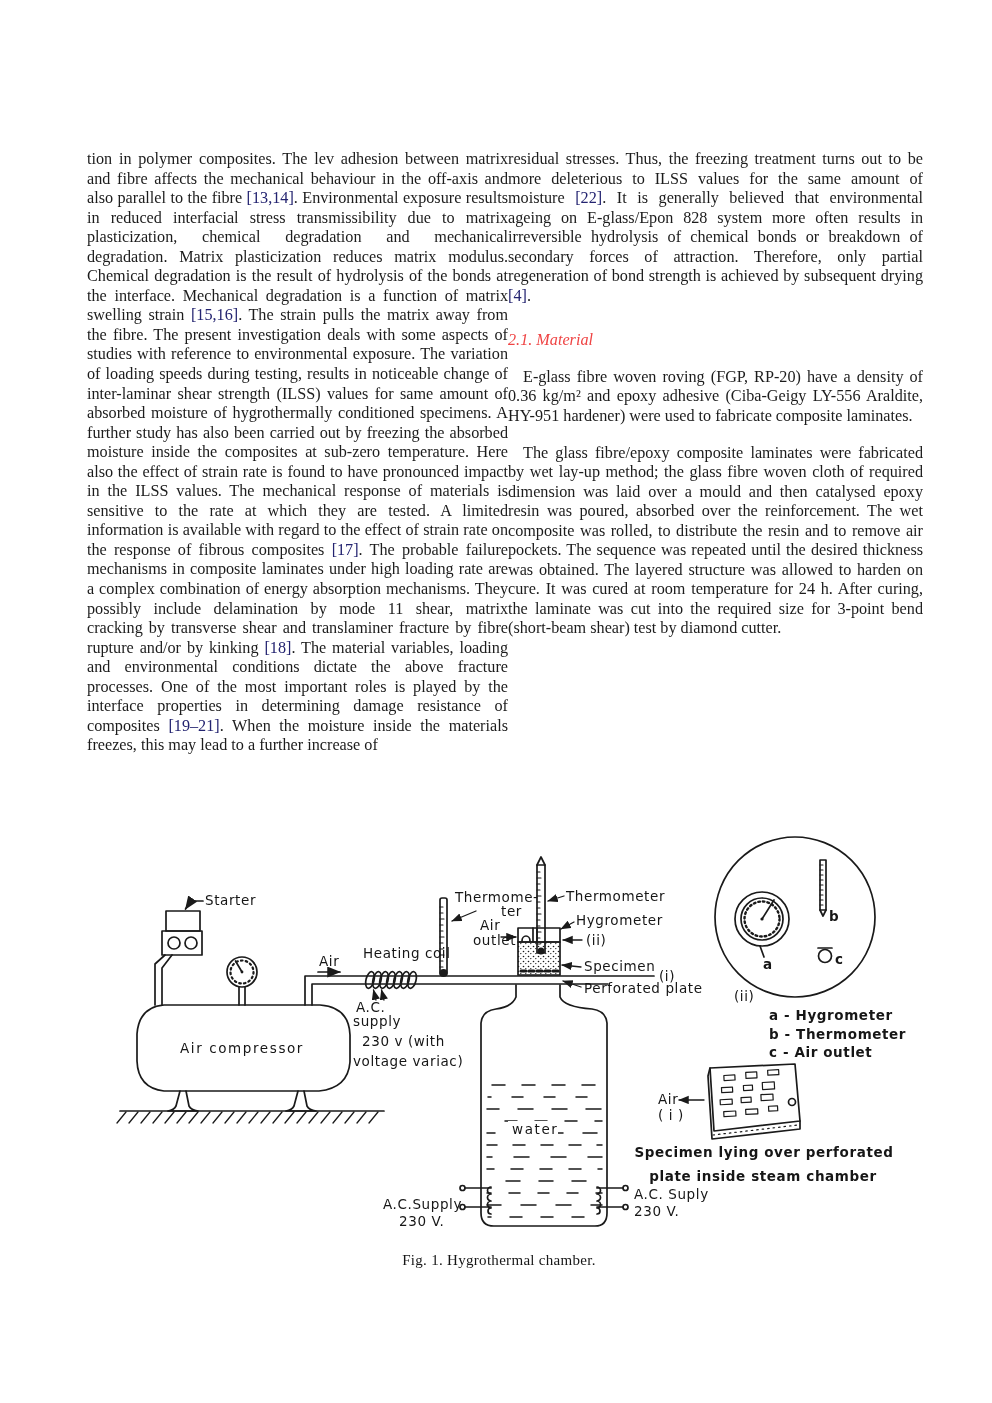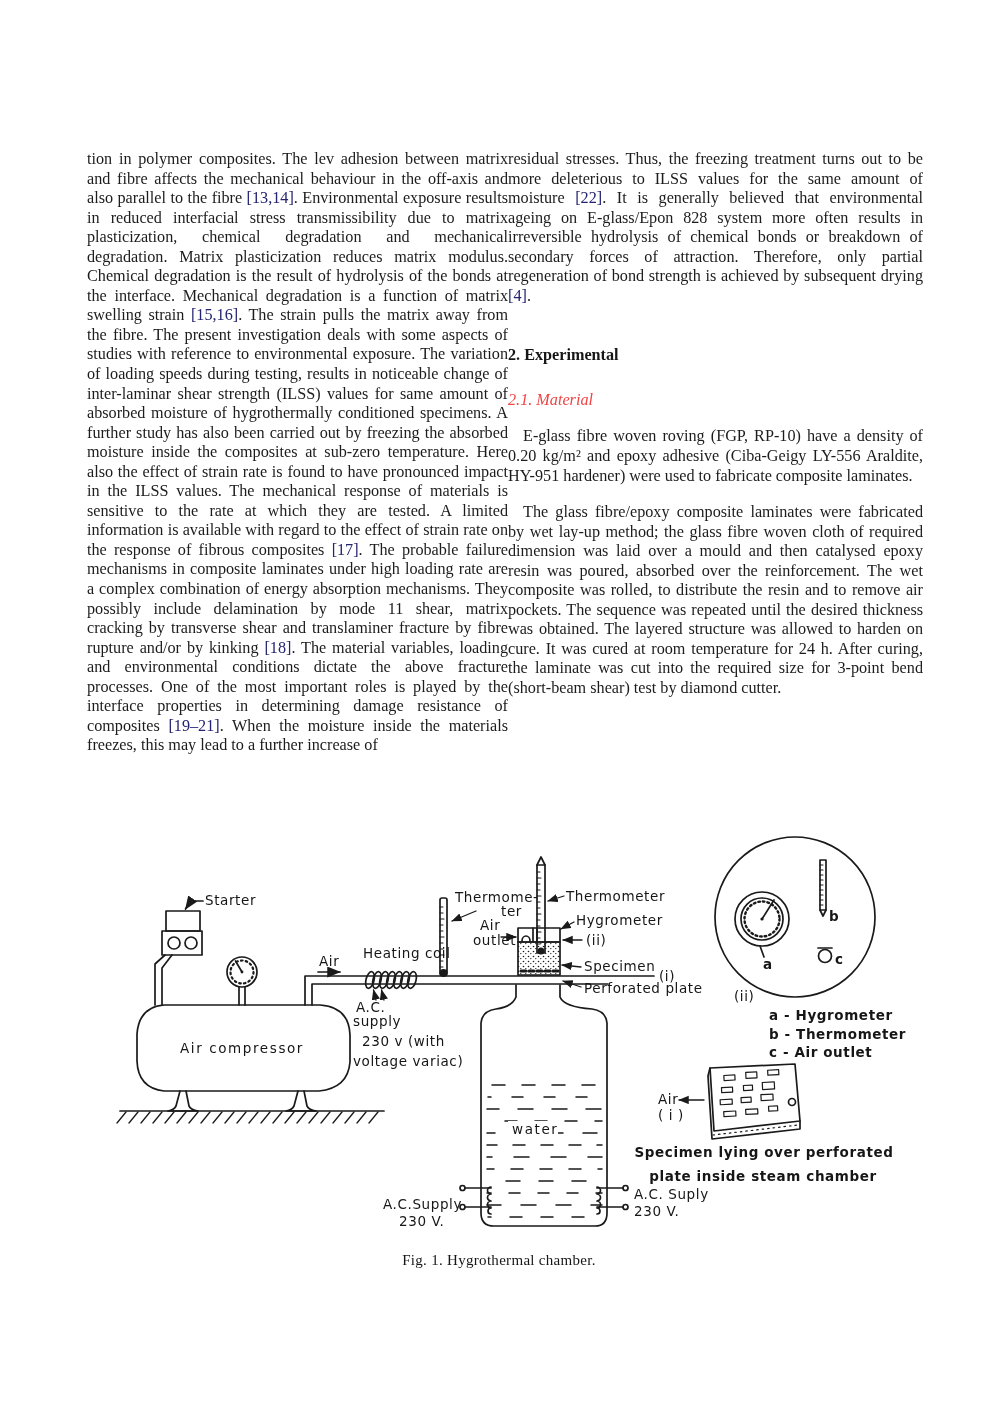--- a/index.html
+++ b/index.html
@@ -22,23 +22,22 @@
 </style>
 </head>
 <body>
 
 <div class="col col-left">
   <p class="body-p"><span>tion in polymer composites. The lev adhesion between matrix and fibre affects the mechanical behaviour in the off-axis and also parallel to the fibre </span><span class="cite">[13,14]</span><span>. Environmental exposure results in reduced interfacial stress transmissibility due to matrix plasticization, chemical degradation and mechanical degradation. Matrix plasticization reduces matrix modulus. Chemical degradation is the result of hydrolysis of the bonds at the interface. Mechanical degradation is a function of matrix swelling strain </span><span class="cite">[15,16]</span><span>. The strain pulls the matrix away from the fibre. The present investigation deals with some aspects of studies with reference to environmental exposure. The variation of loading speeds during testing, results in noticeable change of inter-laminar shear strength (ILSS) values for same amount of absorbed moisture of hygrothermally conditioned specimens. A further study has also been carried out by freezing the absorbed moisture inside the composites at sub-zero temperature. Here also the effect of strain rate is found to have pronounced impact in the ILSS values. The mechanical response of materials is sensitive to the rate at which they are tested. A limited information is available with regard to the effect of strain rate on the response of fibrous composites </span><span class="cite">[17]</span><span>. The probable failure mechanisms in composite laminates under high loading rate are a complex combination of energy absorption mechanisms. They possibly include delamination by mode 11 shear, matrix cracking by transverse shear and translaminer fracture by fibre rupture and/or by kinking </span><span class="cite">[18]</span><span>. The material variables, loading and environmental conditions dictate the above fracture processes. One of the most important roles is played by the interface properties in determining damage resistance of composites </span><span class="cite">[19–21]</span><span>. When the moisture inside the materials freezes, this may lead to a further increase of</span></p>
 </div>
 
 <div class="col col-right">
   <p class="body-p"><span>residual stresses. Thus, the freezing treatment turns out to be more deleterious to ILSS values for the same amount of moisture </span><span class="cite">[22]</span><span>. It is generally believed that environmental ageing on E-glass/Epon 828 system more often results in irreversible hydrolysis of chemical bonds or breakdown of secondary forces of attraction. Therefore, only partial regeneration of bond strength is achieved by subsequent drying </span><span class="cite">[4]</span><span>.</span></p>
-  <h2 class="sec">2. Experimental</h2>
   <h3 class="subsec">2.1. Material</h3>
-  <p class="body-p indent sp">E-glass fibre woven roving (FGP, RP-10) have a density of 0.20 kg/m² and epoxy adhesive (Ciba-Geigy LY-556 Araldite, HY-951 hardener) were used to fabricate composite laminates.</p>
+  <p class="body-p indent sp">E-glass fibre woven roving (FGP, RP-20) have a density of 0.36 kg/m² and epoxy adhesive (Ciba-Geigy LY-556 Araldite, HY-951 hardener) were used to fabricate composite laminates.</p>
   <p class="body-p indent sp">The glass fibre/epoxy composite laminates were fabricated by wet lay-up method; the glass fibre woven cloth of required dimension was laid over a mould and then catalysed epoxy resin was poured, absorbed over the reinforcement. The wet composite was rolled, to distribute the resin and to remove air pockets. The sequence was repeated until the desired thickness was obtained. The layered structure was allowed to harden on cure. It was cured at room temperature for 24 h. After curing, the laminate was cut into the required size for 3-point bend (short-beam shear) test by diamond cutter.</p>
 </div>
 
 <svg class="figure-svg" width="900" height="475" viewBox="0 0 900 475">
   <defs>
     <marker id="ah" markerWidth="9" markerHeight="8" refX="7.5" refY="3.2" orient="auto">
       <path d="M0,0 L8,3.2 L0,6.4 Z" fill="#1a1a1a"></path>
     </marker>
     <pattern id="stip" width="5" height="5" patternUnits="userSpaceOnUse">
       <circle cx="1.5" cy="1.5" r="0.8" fill="#1a1a1a"></circle>

